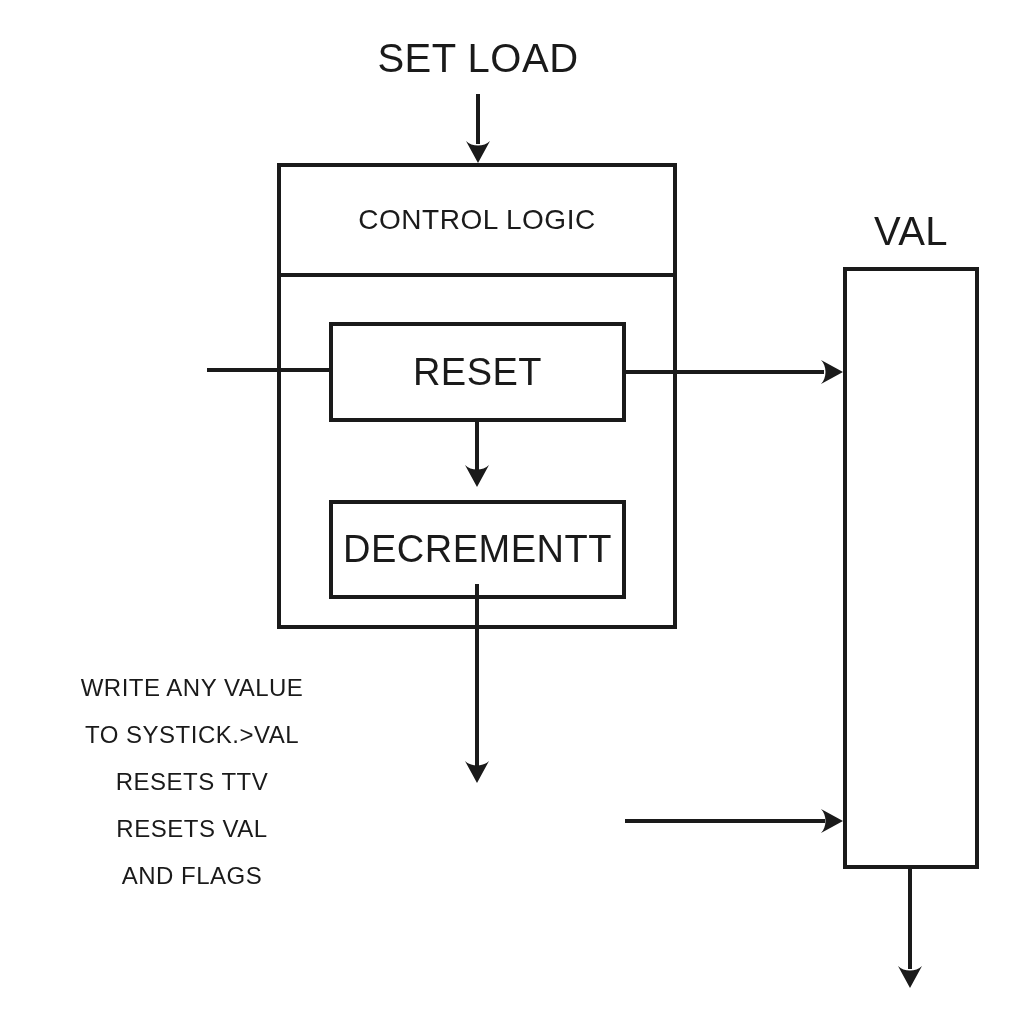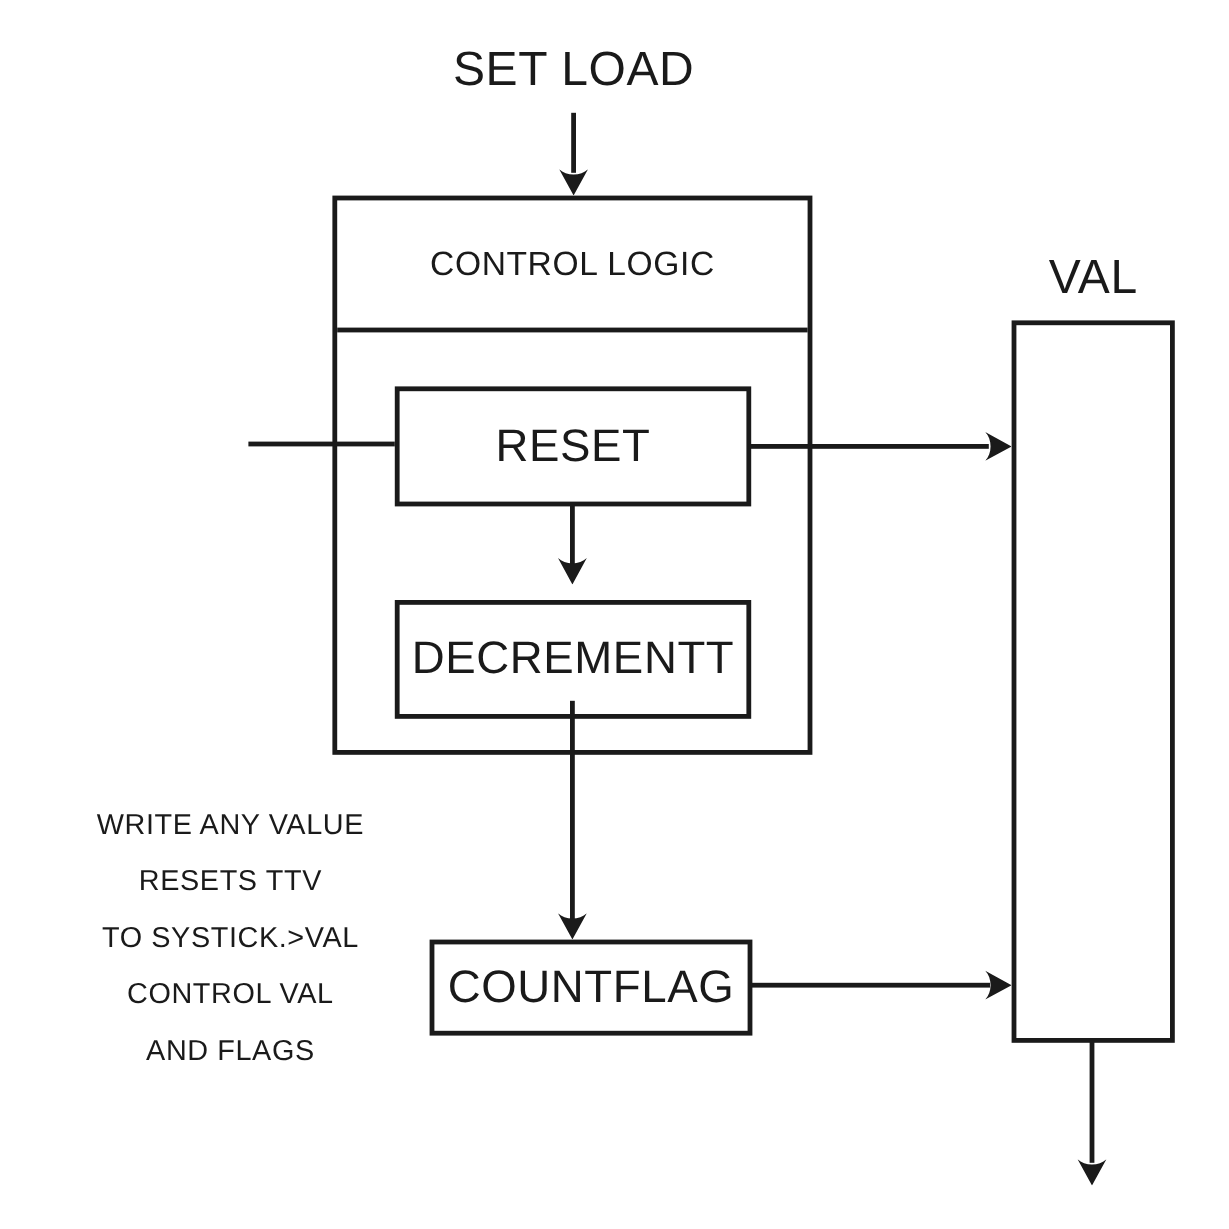--- a/index.html
+++ b/index.html
@@ -101,37 +101,36 @@
   <div class="hline" style="left:624px; top:370px; width:200px;"></div>
   <svg class="ah" style="left:821px; top:359px;" width="22" height="26" viewBox="0 0 22 26">
     <path d="M0,1 C6,7 6,19 0,25 L22,13 Z" fill="#1a1a1a"></path>
   </svg>
 
   <div class="vline" style="left:475px; top:584px; height:182px;"></div>
   <svg class="ah" style="left:464px; top:761px;" width="26" height="22" viewBox="0 0 26 22">
     <path d="M1,0 C7,6 19,6 25,0 L13,22 Z" fill="#1a1a1a"></path>
   </svg>
 
-  <div class="box" style="left:358px; top:783px; width:269px; height:80px;">COUNTFLAG</div>
 
   <div class="hline" style="left:625px; top:819px; width:200px;"></div>
   <svg class="ah" style="left:821px; top:808px;" width="22" height="26" viewBox="0 0 22 26">
     <path d="M0,1 C6,7 6,19 0,25 L22,13 Z" fill="#1a1a1a"></path>
   </svg>
 
   <div class="freelabel" style="left:843px; top:209px; width:136px;">VAL</div>
 
   <div class="box" style="left:843px; top:267px; width:136px; height:602px;"></div>
 
   <div class="vline" style="left:908px; top:867px; height:102px;"></div>
   <svg class="ah" style="left:897px; top:966px;" width="26" height="22" viewBox="0 0 26 22">
     <path d="M1,0 C7,6 19,6 25,0 L13,22 Z" fill="#1a1a1a"></path>
   </svg>
 
   <div class="note">
     <div>WRITE ANY VALUE</div>
+    <div>TO SYSTICK.&gt;VAL</div>
     <div>RESETS TTV</div>
-    <div>TO SYSTICK.&gt;VAL</div>
-    <div>CONTROL VAL</div>
+    <div>RESETS VAL</div>
     <div>AND FLAGS</div>
   </div>
 
 </div>
 
 </body></html>

